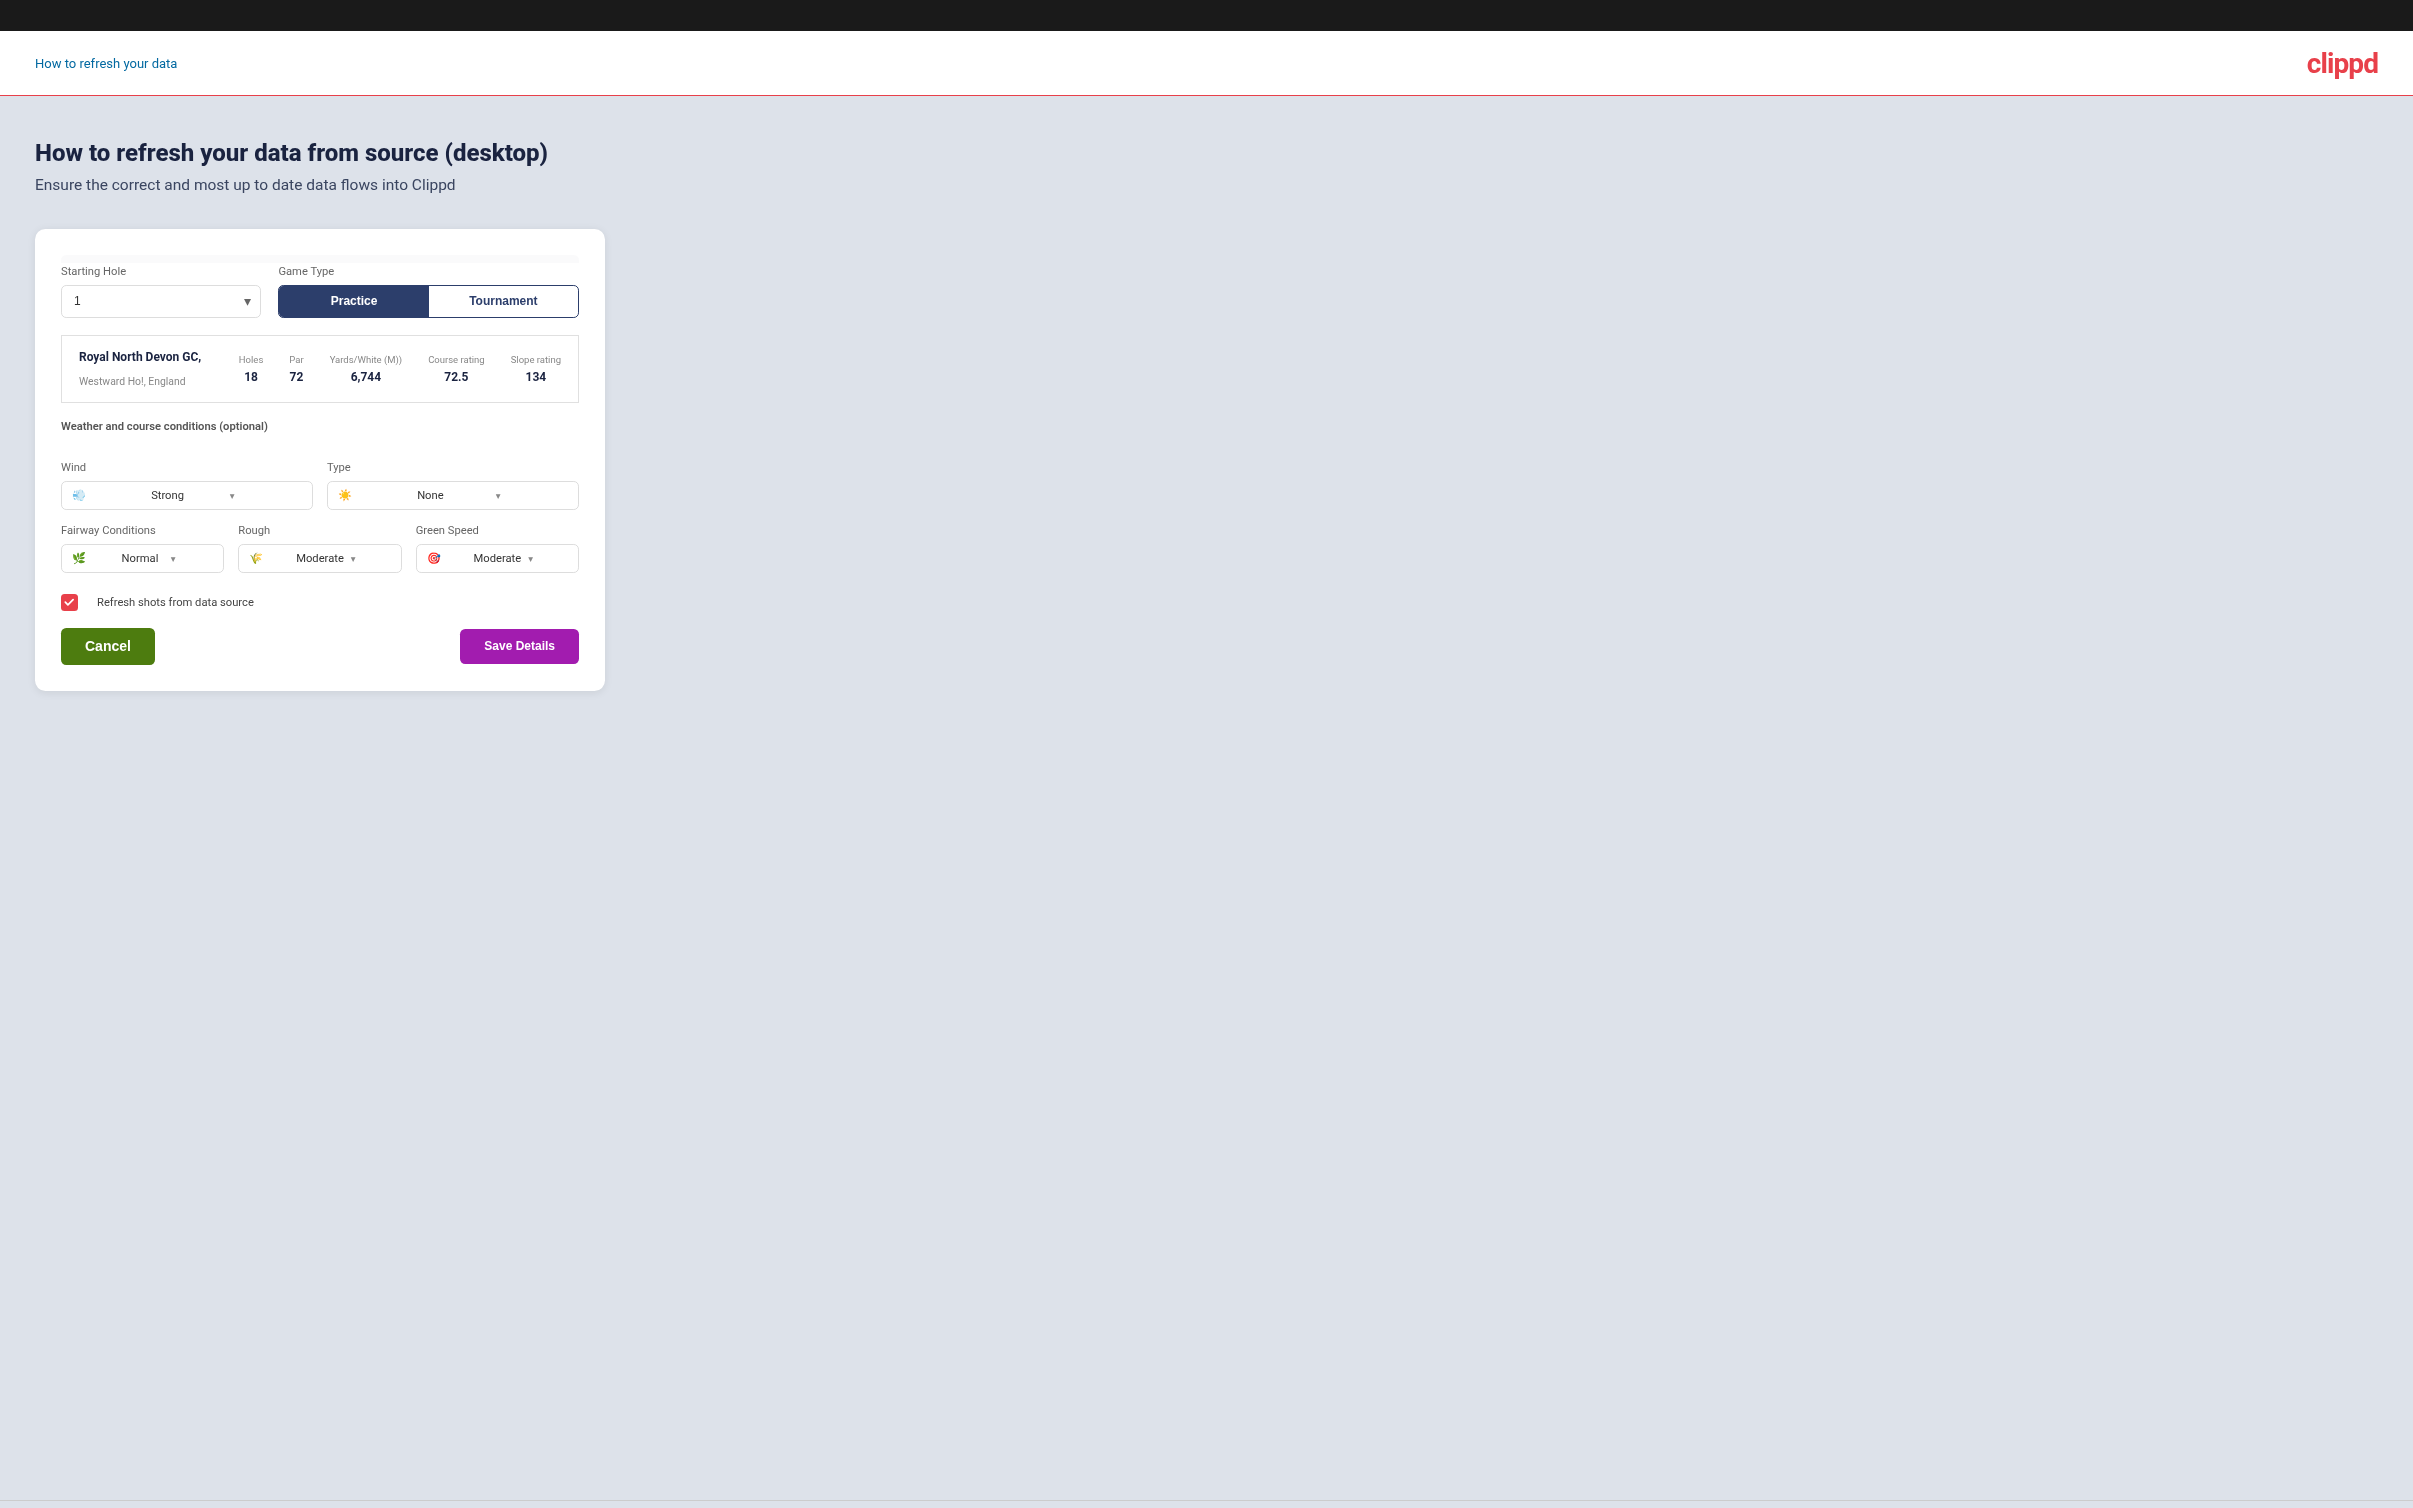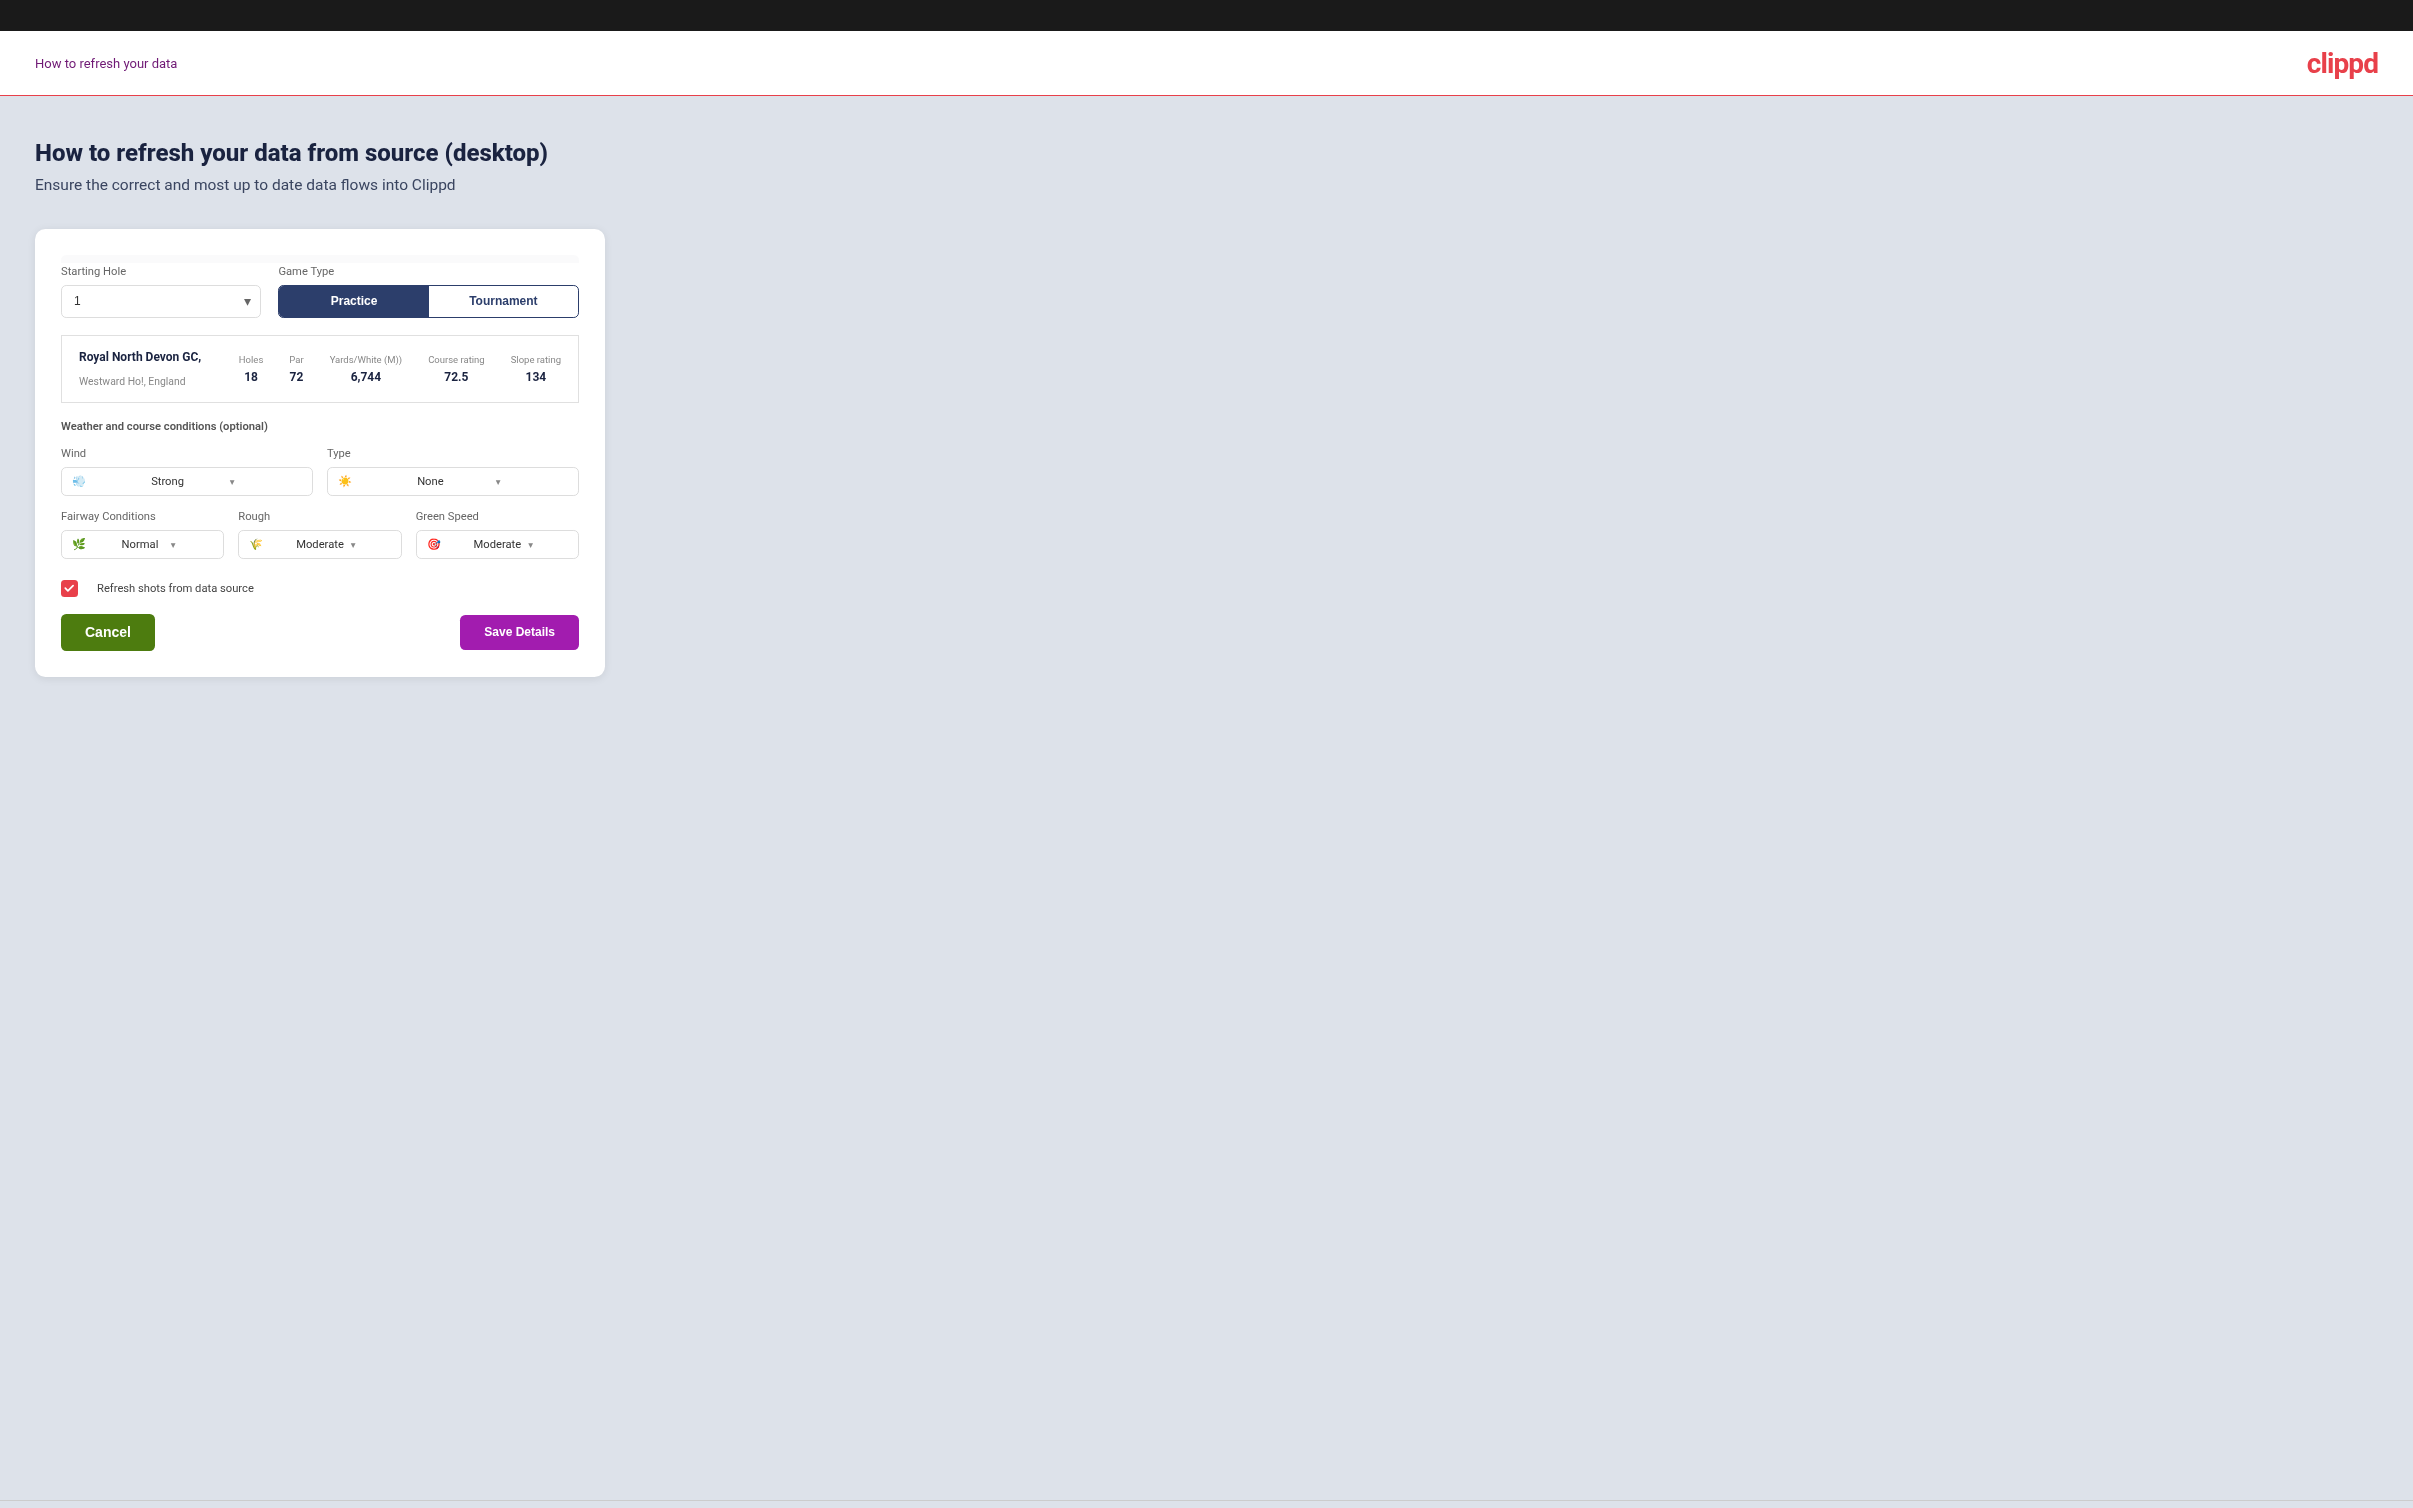--- a/index.html
+++ b/index.html
@@ -20,21 +20,21 @@
       background: #ffffff;
       padding: 15.5px 35px;
       display: flex;
       align-items: center;
       justify-content: space-between;
       border-bottom: 1.7px solid #e8404a;
     }
 
     .header-title {
       font-size: 13px;
-      color: #701a75;
+      color: #0369a1;
       font-weight: 400;
     }
 
     .logo {
       font-size: 28px;
       font-weight: 700;
       color: #e8404a;
       letter-spacing: -0.9px;
     }
 
@@ -186,21 +186,21 @@
     .stat-value {
       font-size: 12px;
       font-weight: 700;
       color: #1a2340;
     }
 
     .section-title {
       font-size: 11.2px;
       color: #555;
       font-weight: 600;
-      margin-bottom: 14px;
+      margin-bottom: 28px;
     }
 
     .weather-row {
       display: flex;
       gap: 14px;
       margin-bottom: 14px;
     }
 
     .weather-select {
       flex: 1;

